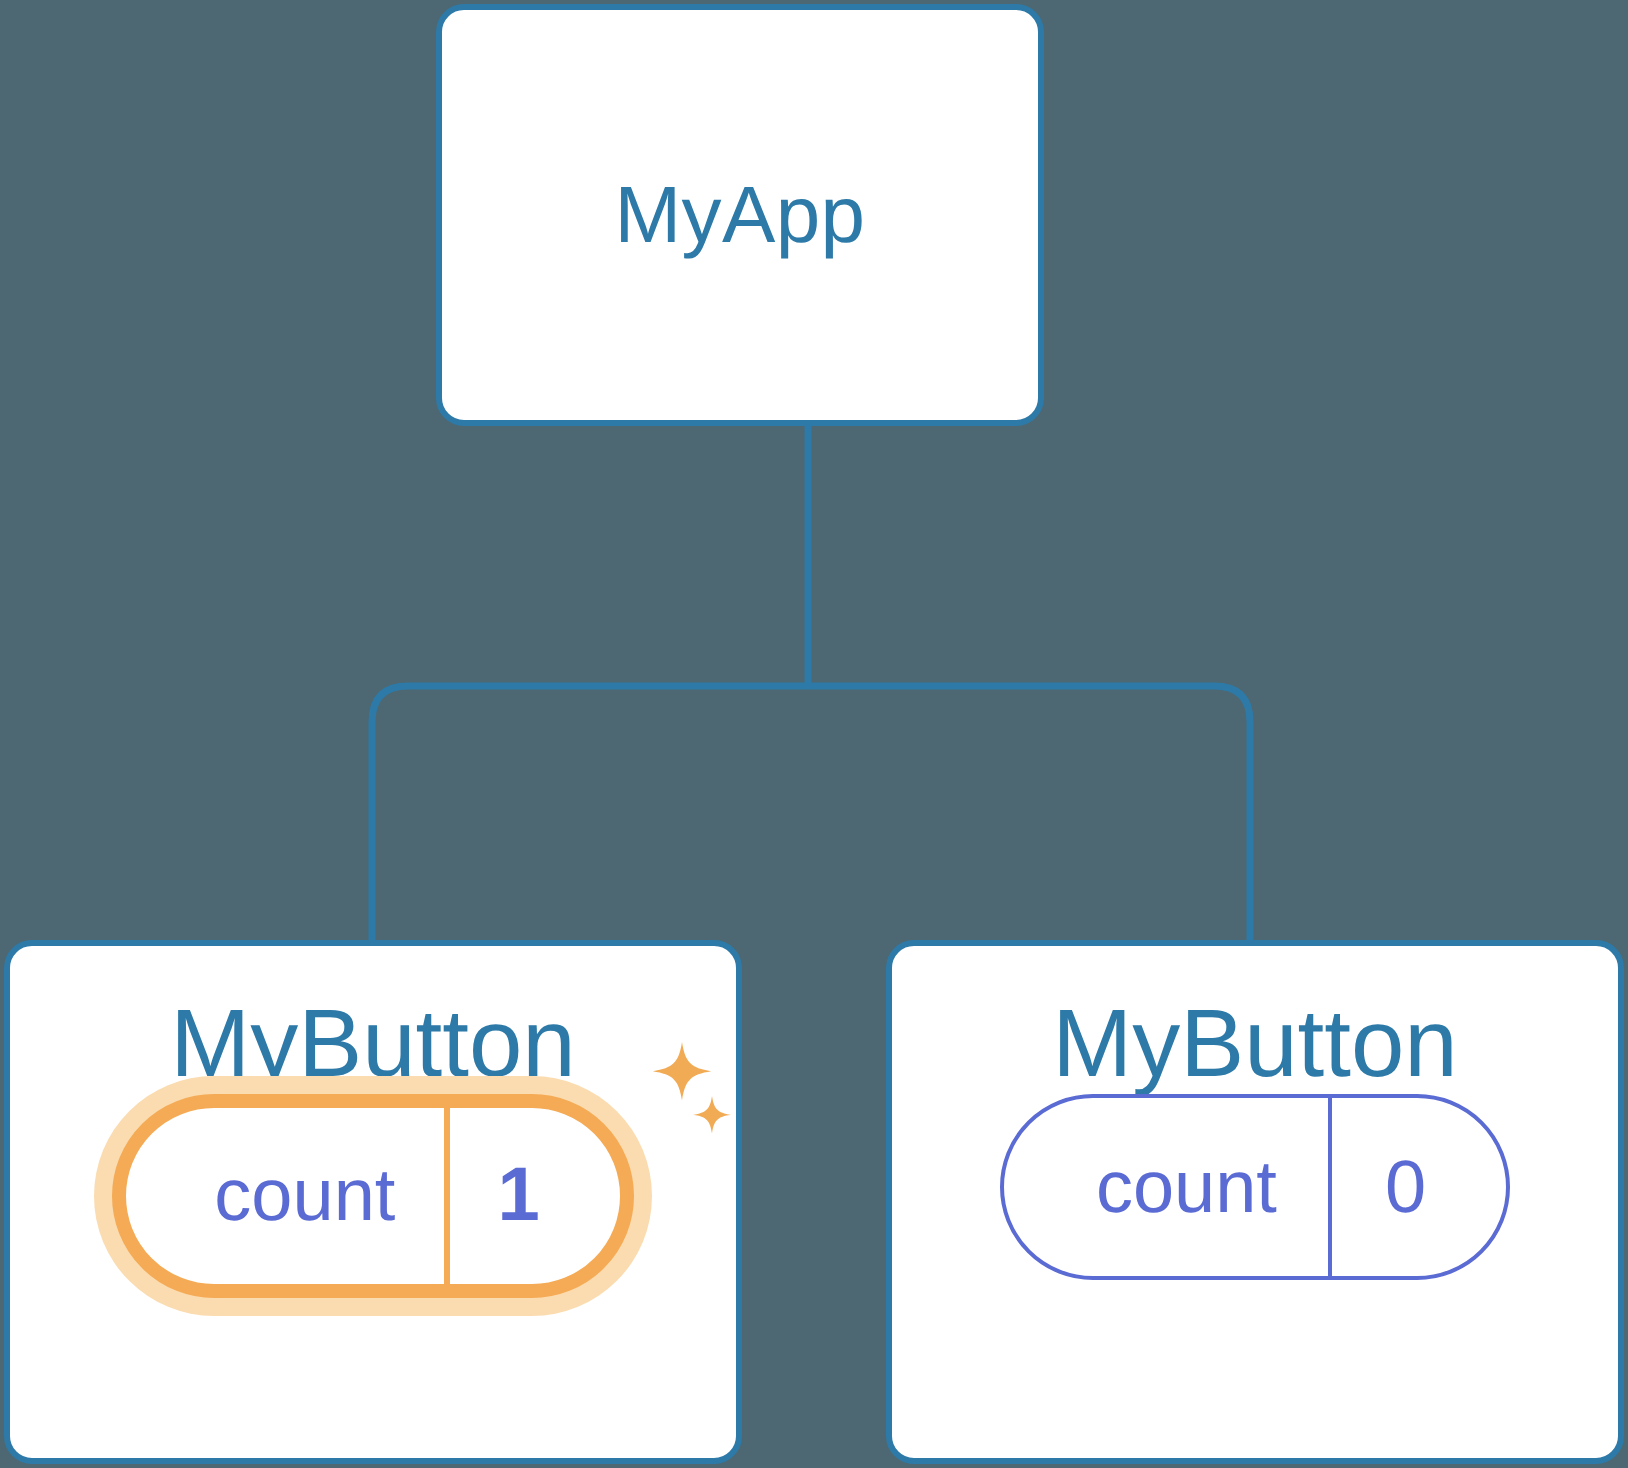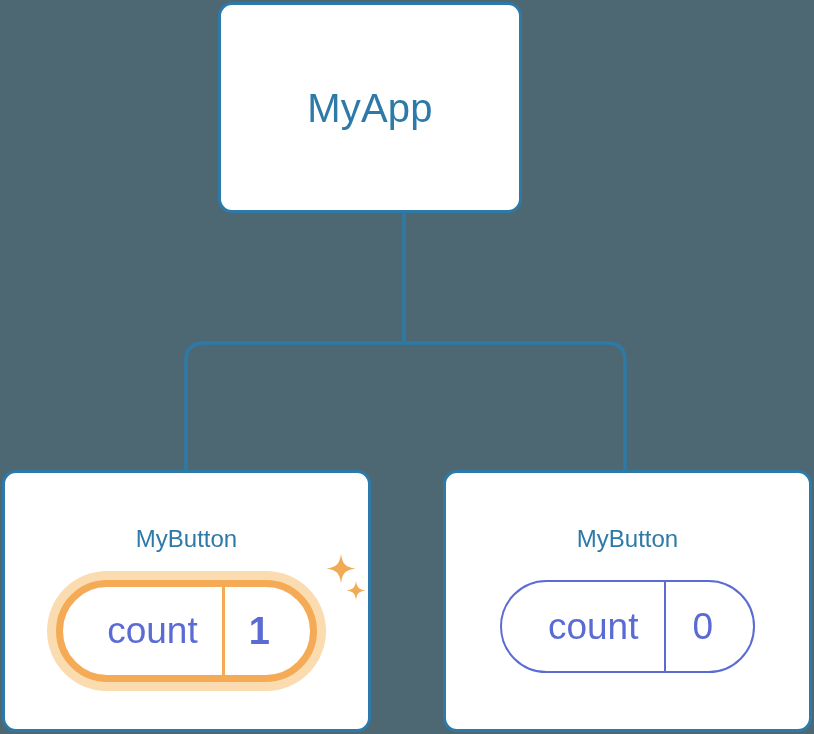--- a/index.html
+++ b/index.html
@@ -64,31 +64,30 @@
     height: 262px;
     display: flex;
     flex-direction: column;
     align-items: center;
   }
   .node-child.left  { left: 2px;   width: 369px; }
   .node-child.right { left: 443px; width: 369px; }
 
   .child-title {
     color: #2d7aa8;
-    font-size: 24px;
+    font-size: 48px;
     font-weight: 400;
     line-height: 1;
-    margin-top: 54px;
+    margin-top: 26px;
     user-select: none;
   }
 
   
   .pill-wrap {
     position: relative;
-    margin-top: 29px;
     display: flex;
     justify-content: center;
   }
 
   .pill {
     display: flex;
     align-items: stretch;
     background: #ffffff;
     box-sizing: border-box;
     position: relative;

